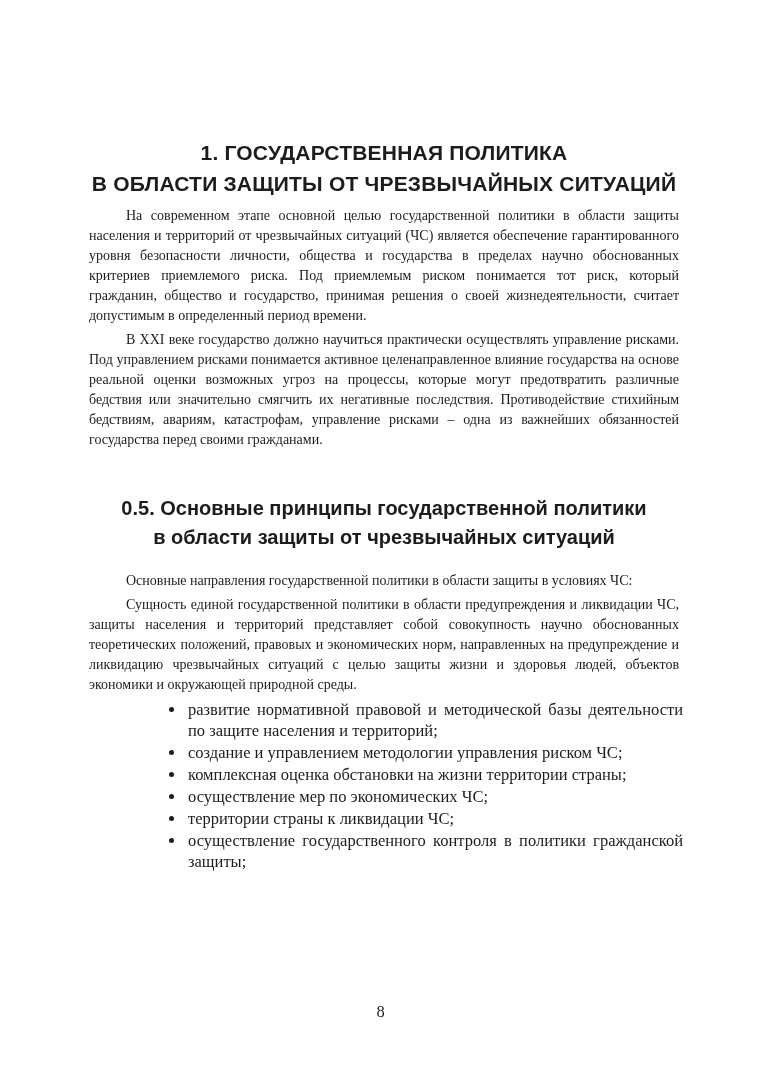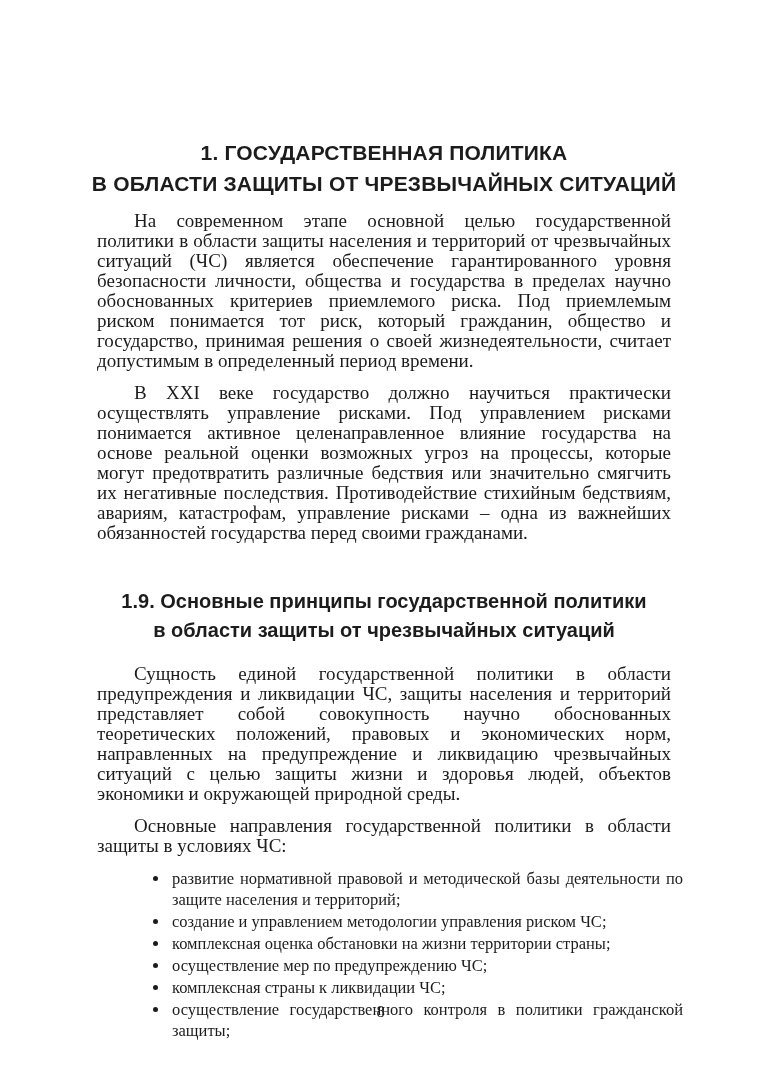--- a/index.html
+++ b/index.html
@@ -22,46 +22,46 @@
     font-weight: 700;
     font-size: 21px;
     line-height: 31px;
     text-align: center;
     letter-spacing: 0.2px;
     margin: 0 0 7px 0;
   }
   .t-line { display: block; }
   .body-p {
     font-family: "Liberation Serif", serif;
-    font-size: 19px;
+    font-size: 14px;
     line-height: 20px;
     text-align: justify;
     text-indent: 37px;
-    margin: 12px;
+    margin: 4px;
     hyphens: auto;
   }
   .section-title {
     font-family: "Liberation Sans", sans-serif;
     font-weight: 700;
     font-size: 20px;
     line-height: 29px;
     text-align: center;
     margin: 44px 0 19px 0;
   }
   .bullet-list {
     margin: 0;
     padding-left: 85px;
     font-family: "Liberation Serif", serif;
     font-size: 16.5px;
     line-height: 21px;
     text-align: justify;
     hyphens: auto;
   }
   .bullet-list li {
-    margin: 0 0 1px 0;
+    margin: 0 0 1px 16px;
     padding-left: 2px;
   }
   .page-number {
     position: absolute;
     left: 0;
     right: 0;
     bottom: 58px;
     text-align: center;
     font-family: "Liberation Serif", serif;
     font-size: 16.5px;
@@ -77,32 +77,32 @@
   <h1 class="chapter-title">
     <span class="t-line">1. ГОСУДАРСТВЕННАЯ ПОЛИТИКА</span>
     <span class="t-line">В ОБЛАСТИ ЗАЩИТЫ ОТ ЧРЕЗВЫЧАЙНЫХ СИТУАЦИЙ</span>
   </h1>
 
   <p class="body-p">На современном этапе основной целью государственной политики в области защиты населения и территорий от чрезвычайных ситуаций (ЧС) является обеспечение гарантированного уровня безопасности личности, общества и государства в пределах научно обоснованных критериев приемлемого риска. Под приемлемым риском понимается тот риск, который гражданин, общество и государство, принимая решения о своей жизнедеятельности, считает допустимым в определенный период времени.</p>
 
   <p class="body-p">В XXI веке государство должно научиться практически осуществлять управление рисками. Под управлением рисками понимается активное целенаправленное влияние государства на основе реальной оценки возможных угроз на процессы, которые могут предотвратить различные бедствия или значительно смягчить их негативные последствия. Противодействие стихийным бедствиям, авариям, катастрофам, управление рисками – одна из важнейших обязанностей государства перед своими гражданами.</p>
 
   <h2 class="section-title">
-    <span class="t-line">1.9. Основные принципы государственной политики</span>
+    <span class="t-line">0.5. Основные принципы государственной политики</span>
     <span class="t-line">в области защиты от чрезвычайных ситуаций</span>
   </h2>
 
+  <p class="body-p">Основные направления государственной политики в области защиты в условиях ЧС:</p>
+
   <p class="body-p">Сущность единой государственной политики в области предупреждения и ликвидации ЧС, защиты населения и территорий представляет собой совокупность научно обоснованных теоретических положений, правовых и экономических норм, направленных на предупреждение и ликвидацию чрезвычайных ситуаций с целью защиты жизни и здоровья людей, объектов экономики и окружающей природной среды.</p>
-
-  <p class="body-p">Основные направления государственной политики в области защиты в условиях ЧС:</p>
 
   <ul class="bullet-list">
     <li>развитие нормативной правовой и методической базы деятельности по защите населения и территорий;</li>
     <li>создание и управлением методологии управления риском ЧС;</li>
     <li>комплексная оценка обстановки на жизни территории страны;</li>
-    <li>осуществление мер по предупреждению ЧС;</li>
-    <li>комплексная страны к ликвидации ЧС;</li>
+    <li>осуществление мер по экономических ЧС;</li>
+    <li>территории страны к ликвидации ЧС;</li>
     <li>осуществление государственного контроля в политики гражданской защиты;</li>
   </ul>
 
   <div class="page-number">8</div>
 
 </div>
 
 </body></html>

